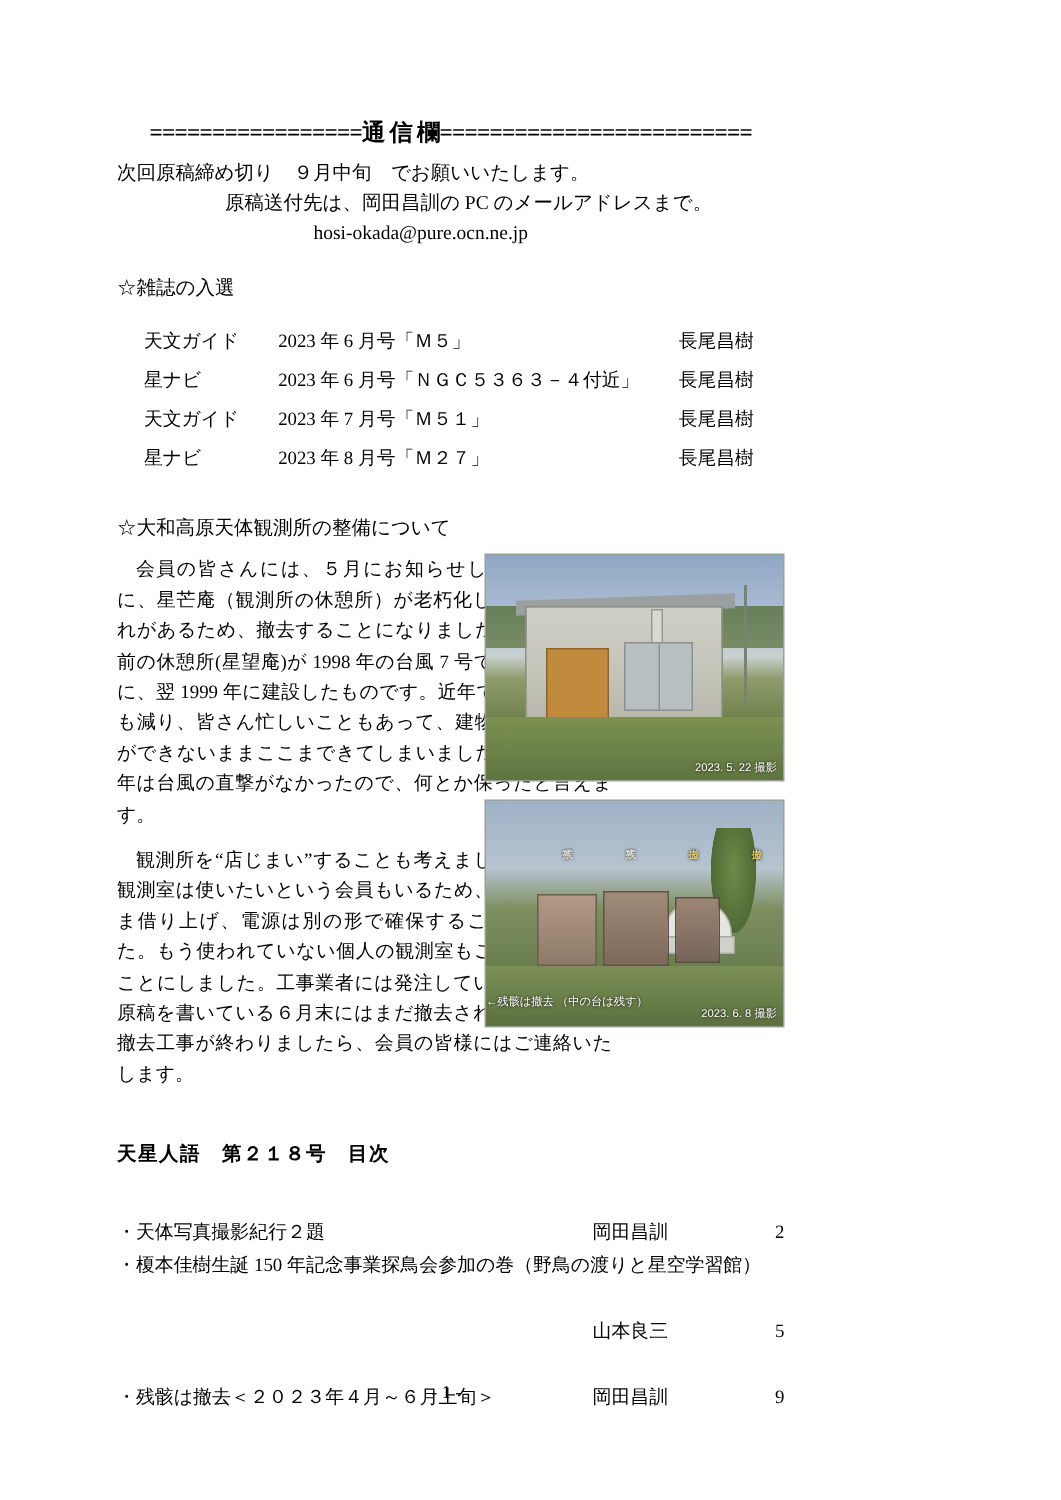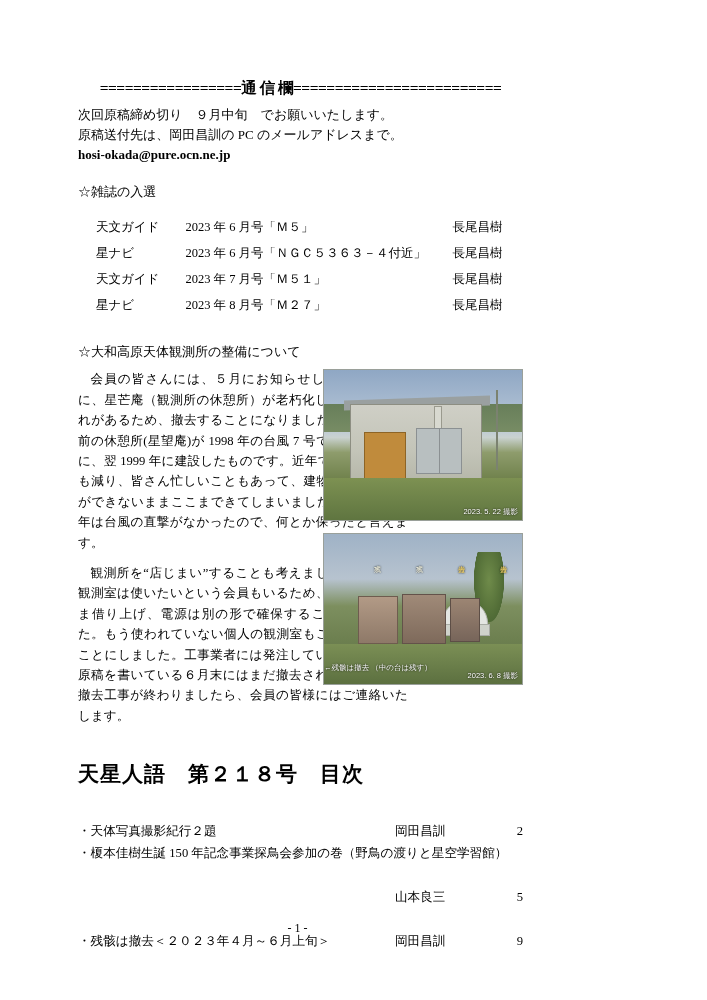--- a/index.html
+++ b/index.html
@@ -31,24 +31,25 @@
     white-space: nowrap;
     margin: 0 0 6px 0;
     font-family: "Liberation Serif", "DejaVu Serif", serif;
   }
   .line {
     font-size: 13px;
     line-height: 1.55;
     margin: 0;
   }
   .indent-right {
+    margin-left: 72px;
   }
   .center-line {
+    text-align: center;
     padding-right: 40px;
-    font-weight: bold;
   }
   .spacer-18 { height: 18px; }
   .spacer-24 { height: 24px; }
 
   .section-head {
     font-size: 13px;
     font-weight: normal;
     margin: 0;
   }
   .award-table {
@@ -275,21 +276,21 @@
     left: 0;
     bottom: 12px;
     color: #ffffff;
     font-size: 7.5px;
     line-height: 1.25;
     font-family: "Liberation Sans", sans-serif;
     text-shadow: 0 0 2px #000;
   }
 
   .toc-title {
-    font-size: 21px;
+    font-size: 13px;
     font-weight: bold;
     letter-spacing: 1px;
     margin: 0 0 10px 0;
   }
   .toc-list {
     font-size: 12.6px;
     line-height: 1.75;
   }
   .toc-row {
     display: flex;

